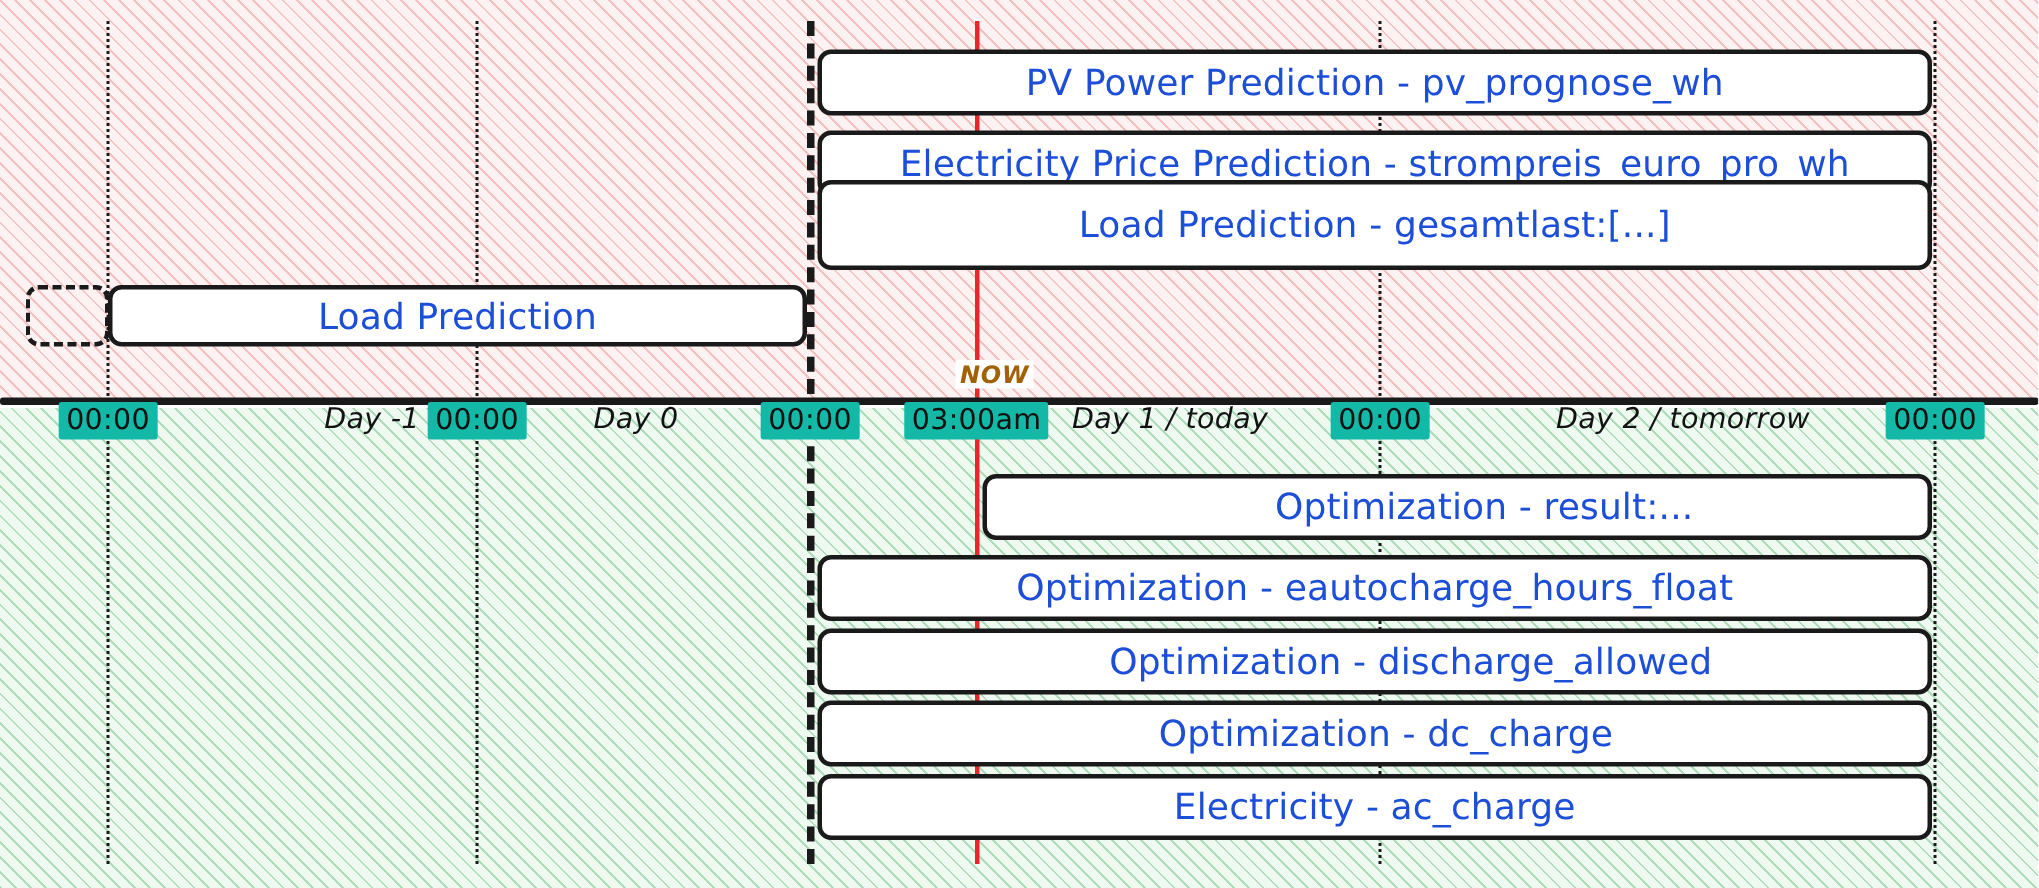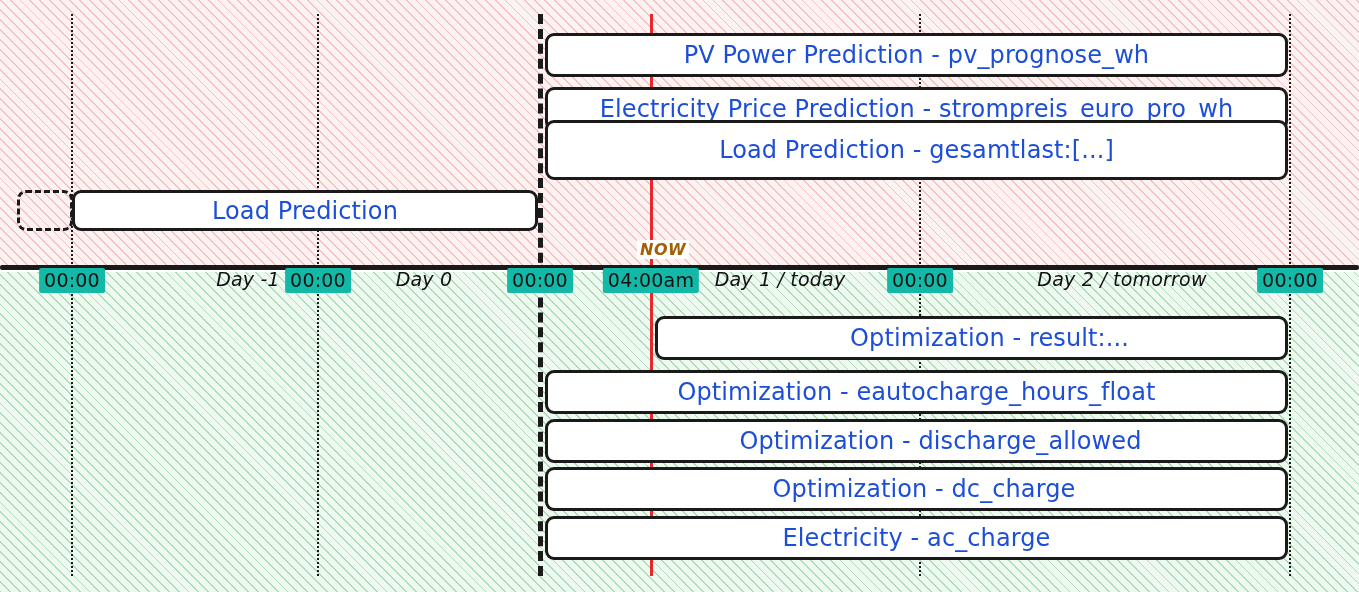--- a/index.html
+++ b/index.html
@@ -182,21 +182,21 @@
     </div>
 
   <div id="axis"></div>
 
   <div id="axis-labels-layer">
       <div class="axis-label boxed" style="left: 72px; transform: translateX(-50%);">00:00</div>
       <div class="axis-label day" style="left: 200px; transform: translateX(-50%); margin-left: 48px;">Day -1</div>
       <div class="axis-label boxed" style="left: 318px; transform: translateX(-50%);">00:00</div>
       <div class="axis-label day" style="left: 424px; transform: translateX(-50%);">Day 0</div>
       <div class="axis-label boxed" style="left: 540px; transform: translateX(-50%);">00:00</div>
-      <div class="axis-label boxed" style="left: 651px; transform: translateX(-50%);">04:00am</div>
+      <div class="axis-label boxed" style="left: 651px; transform: translateX(-50%);">03:00am</div>
       <div class="axis-label day" style="left: 780px; transform: translateX(-50%);">Day 1 / today</div>
       <div class="axis-label boxed" style="left: 920px; transform: translateX(-50%);">00:00</div>
       <div class="axis-label day" style="left: 1122px; transform: translateX(-50%);">Day 2 / tomorrow</div>
       <div class="axis-label boxed" style="left: 1290px; transform: translateX(-50%);">00:00</div>
     </div>
 
   <div id="now-text">NOW</div>
 
 
   <div id="dashed-box"></div>

